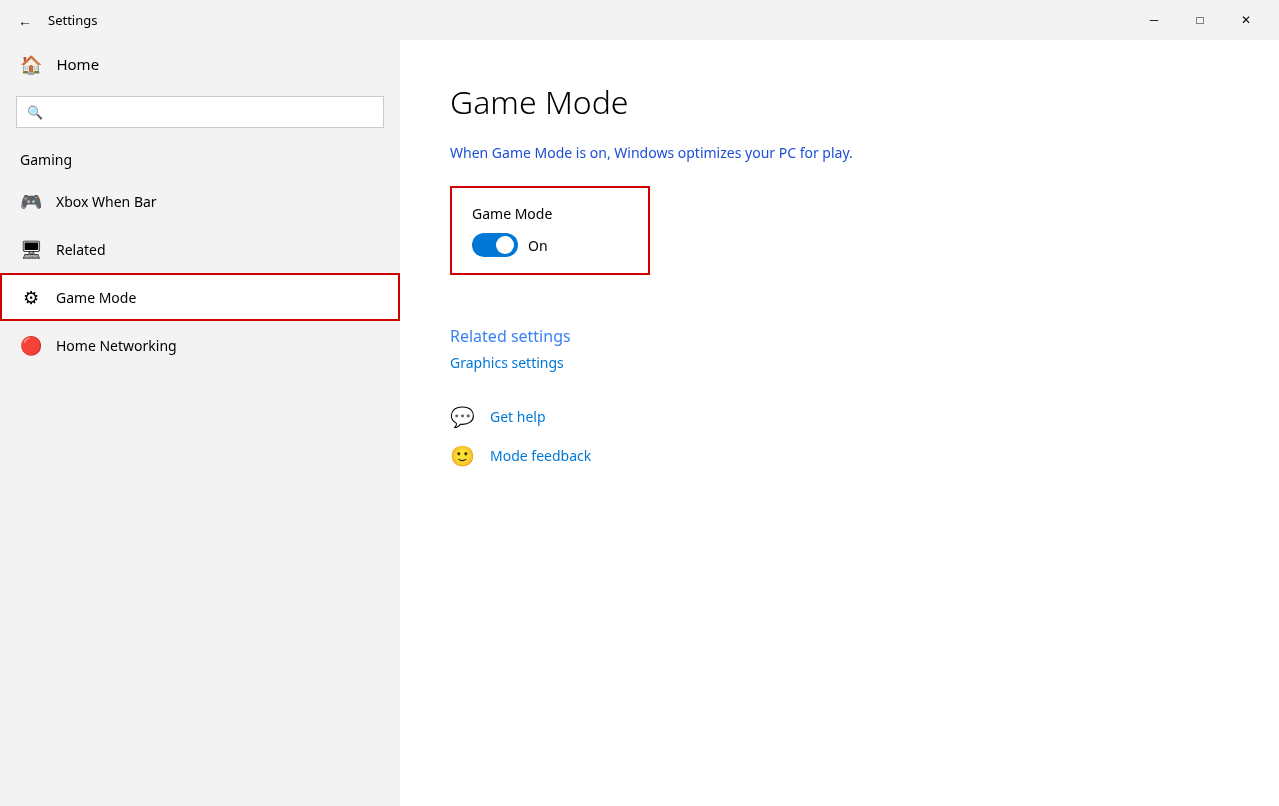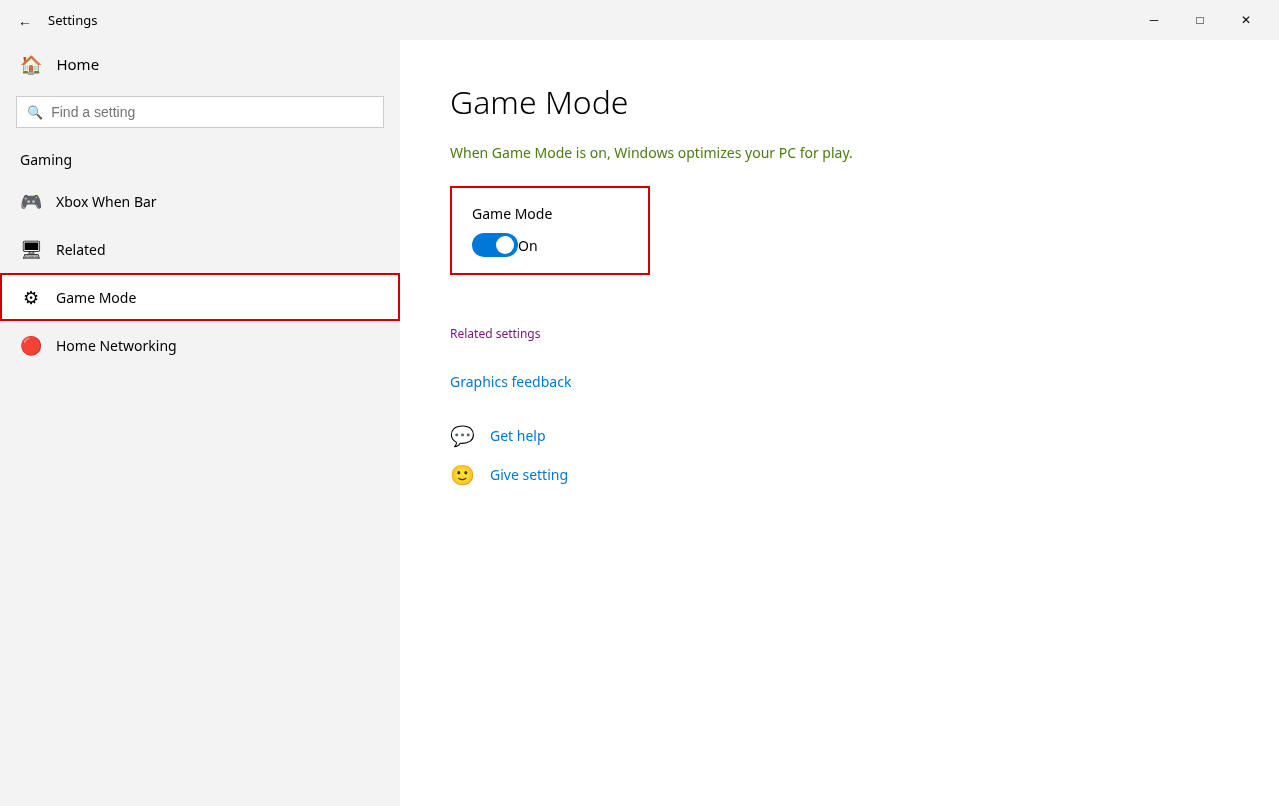--- a/index.html
+++ b/index.html
@@ -135,41 +135,42 @@
 
     .page-title {
       font-size: 32px;
       font-weight: 300;
       color: #000;
       margin-bottom: 20px;
     }
 
     .page-description {
       font-size: 14px;
-      color: #4d7c0f;
+      color: #1d4ed8;
       margin-bottom: 24px;
     }
 
     
     .toggle-box {
       border: 2px solid #d00000;
       padding: 16px 20px;
       display: inline-block;
       margin-bottom: 20px;
       min-width: 200px;
     }
     .toggle-box-label {
       font-size: 14px;
       font-weight: 400;
       color: #000;
       margin-bottom: 10px;
     }
     .toggle-row {
       display: flex;
       align-items: center;
+      gap: 10px;
     }
 
     
     .toggle-switch {
       position: relative;
       width: 46px;
       height: 24px;
       cursor: pointer;
     }
     .toggle-track {
@@ -198,24 +199,24 @@
     
     .link {
       color: #0078d7;
       text-decoration: none;
       font-size: 14px;
       cursor: pointer;
       display: inline-block;
     }
 
     .related-settings-title {
-      font-size: 12px;
+      font-size: 16px;
       font-weight: 400;
-      color: #701a75;
-      margin-bottom: 28px;
+      color: #3b82f6;
+      margin-bottom: 4px;
       margin-top: 30px;
     }
 
     .help-section {
       margin-top: 30px;
       display: flex;
       flex-direction: column;
       gap: 12px;
     }
 
@@ -249,21 +250,20 @@
 <div class="main-layout">
 
   <div class="sidebar">
     <div class="sidebar-home">
       <span class="sidebar-home-icon">🏠</span>
       <span>Home</span>
     </div>
 
     <div class="search-box">
       <span class="search-icon">🔍</span>
-      <input type="text" placeholder="Find a setting" style="">
     </div>
 
     <div class="sidebar-section-label">Gaming</div>
 
     <div class="sidebar-item">
       <span class="sidebar-item-icon">🎮</span>
       <span>Xbox When Bar</span>
     </div>
 
     <div class="sidebar-item">
@@ -293,27 +293,27 @@
           <div class="toggle-track">
             <div class="toggle-thumb"></div>
           </div>
         </div>
         <span class="toggle-text">On</span>
       </div>
     </div>
 
 
     <h2 class="related-settings-title">Related settings</h2>
-    <a class="link">Graphics feedback</a>
+    <a class="link">Graphics settings</a>
 
     <div class="help-section">
       <div class="help-item">
         <span class="help-item-icon">💬</span>
         <a class="link">Get help</a>
       </div>
       <div class="help-item">
         <span class="help-item-icon">🙂</span>
-        <a class="link">Give setting</a>
+        <a class="link">Mode feedback</a>
       </div>
     </div>
   </div>
 
 </div>
 
 </body></html>

